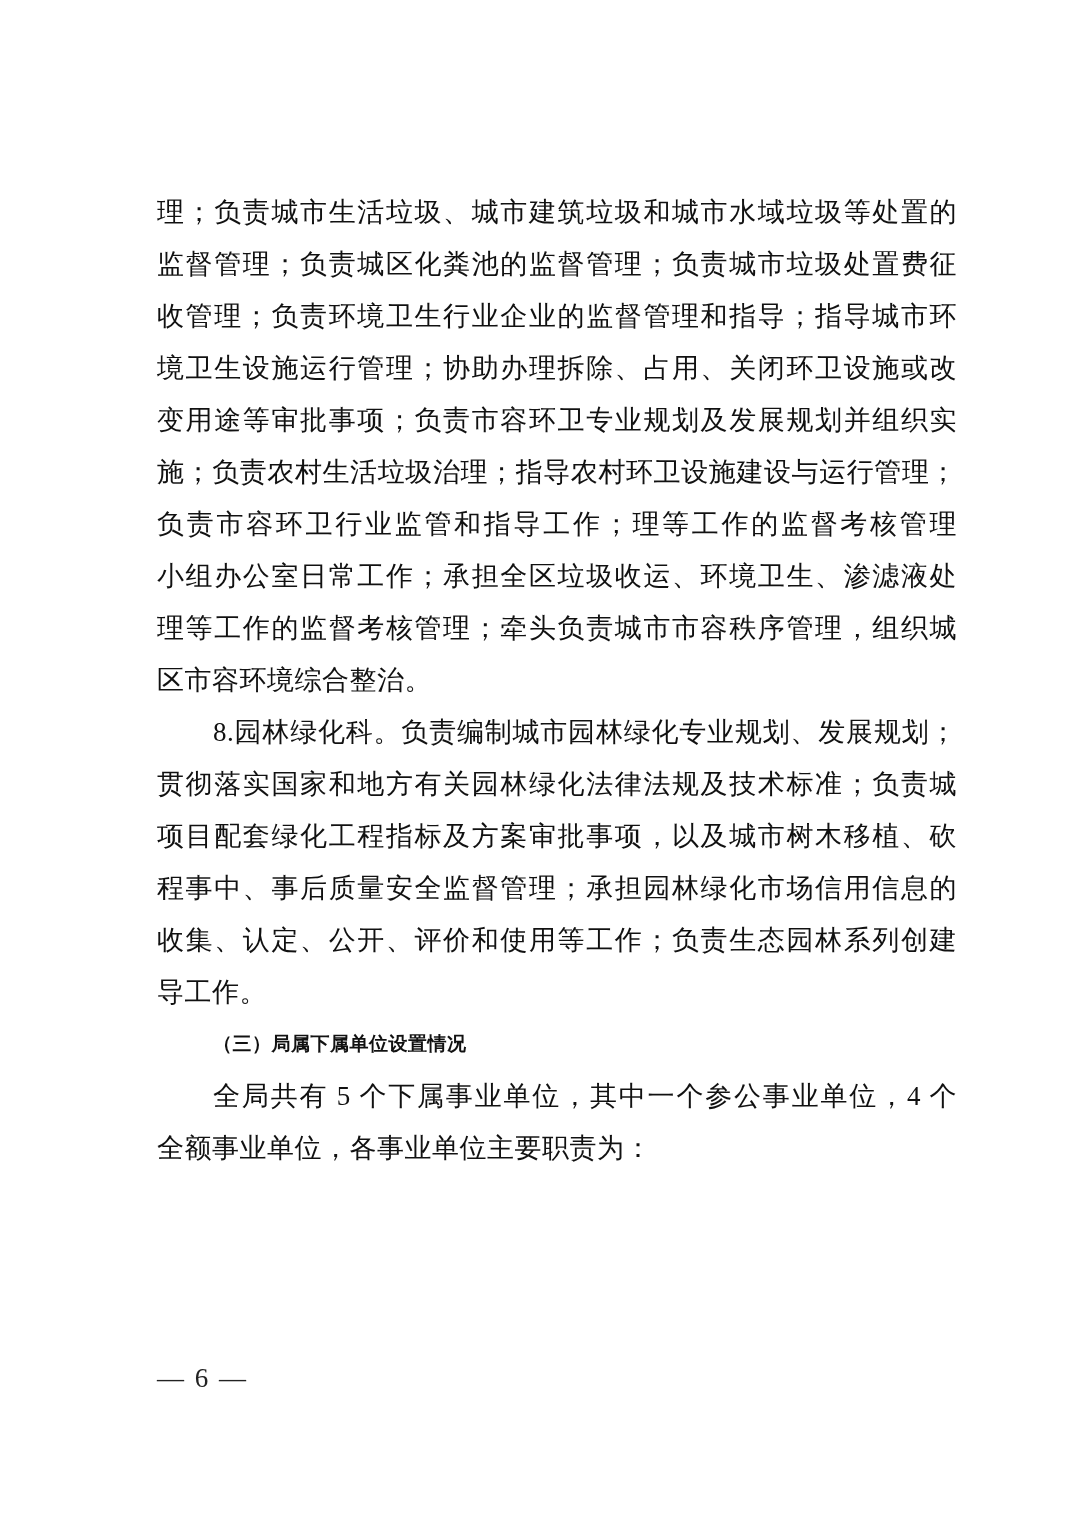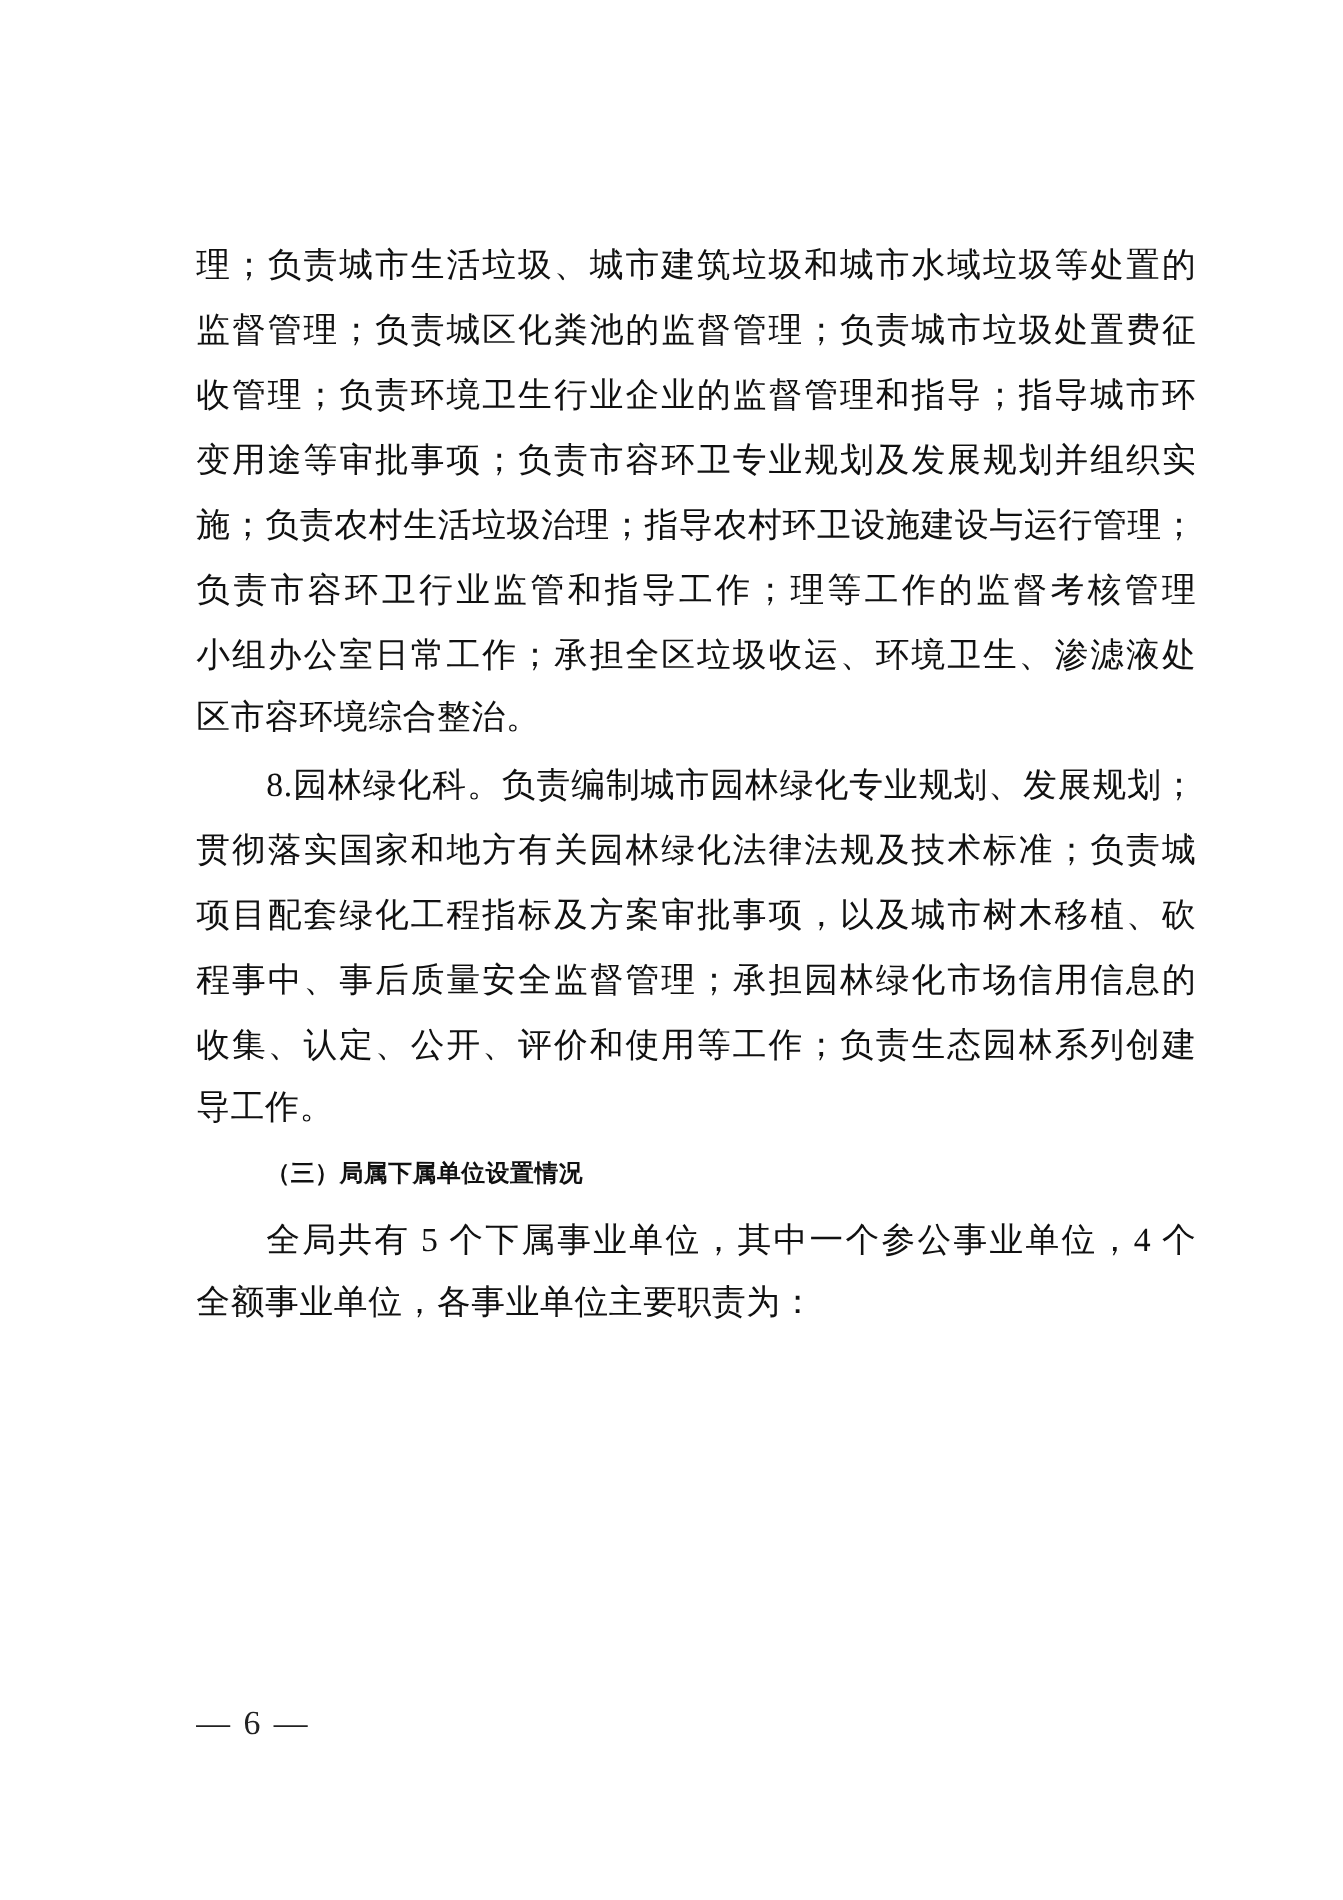--- a/index.html
+++ b/index.html
@@ -28,21 +28,20 @@
     line-height: 52px;
     height: 52px;
     text-align: justify;
     text-align-last: justify;
     letter-spacing: 0.5px;
     white-space: normal;
     overflow: visible;
   }
   .line.para-end {
     text-align-last: left;
-    font-family: Liberation Mono, monospace;
   }
   .line.indent {
     padding-left: 56px;
   }
   .line.heading {
     font-weight: bold;
     font-size: 19px;
   }
   .footer {
     position: absolute;
@@ -55,24 +54,26 @@
   }
 </style>
 </head>
 <body>
 
 <div class="page">
   <div class="doc-body">
       <div class="line">理；负责城市生活垃圾、城市建筑垃圾和城市水域垃圾等处置的</div>
       <div class="line">监督管理；负责城区化粪池的监督管理；负责城市垃圾处置费征</div>
       <div class="line">收管理；负责环境卫生行业企业的监督管理和指导；指导城市环</div>
+      <div class="line">境卫生设施运行管理；协助办理拆除、占用、关闭环卫设施或改</div>
       <div class="line">变用途等审批事项；负责市容环卫专业规划及发展规划并组织实</div>
       <div class="line">施；负责农村生活垃圾治理；指导农村环卫设施建设与运行管理；</div>
       <div class="line">负责市容环卫行业监管和指导工作；理等工作的监督考核管理</div>
       <div class="line">小组办公室日常工作；承担全区垃圾收运、环境卫生、渗滤液处</div>
+      <div class="line">理等工作的监督考核管理；牵头负责城市市容秩序管理，组织城</div>
       <div class="line para-end">区市容环境综合整治。</div>
       <div class="line indent">8.园林绿化科。负责编制城市园林绿化专业规划、发展规划；</div>
       <div class="line">贯彻落实国家和地方有关园林绿化法律法规及技术标准；负责城</div>
       <div class="line">项目配套绿化工程指标及方案审批事项，以及城市树木移植、砍</div>
       <div class="line">程事中、事后质量安全监督管理；承担园林绿化市场信用信息的</div>
       <div class="line">收集、认定、公开、评价和使用等工作；负责生态园林系列创建</div>
       <div class="line para-end">导工作。</div>
       <div class="line heading indent para-end">（三）局属下属单位设置情况</div>
       <div class="line indent">全局共有 5 个下属事业单位，其中一个参公事业单位，4 个</div>
       <div class="line para-end">全额事业单位，各事业单位主要职责为：</div>

